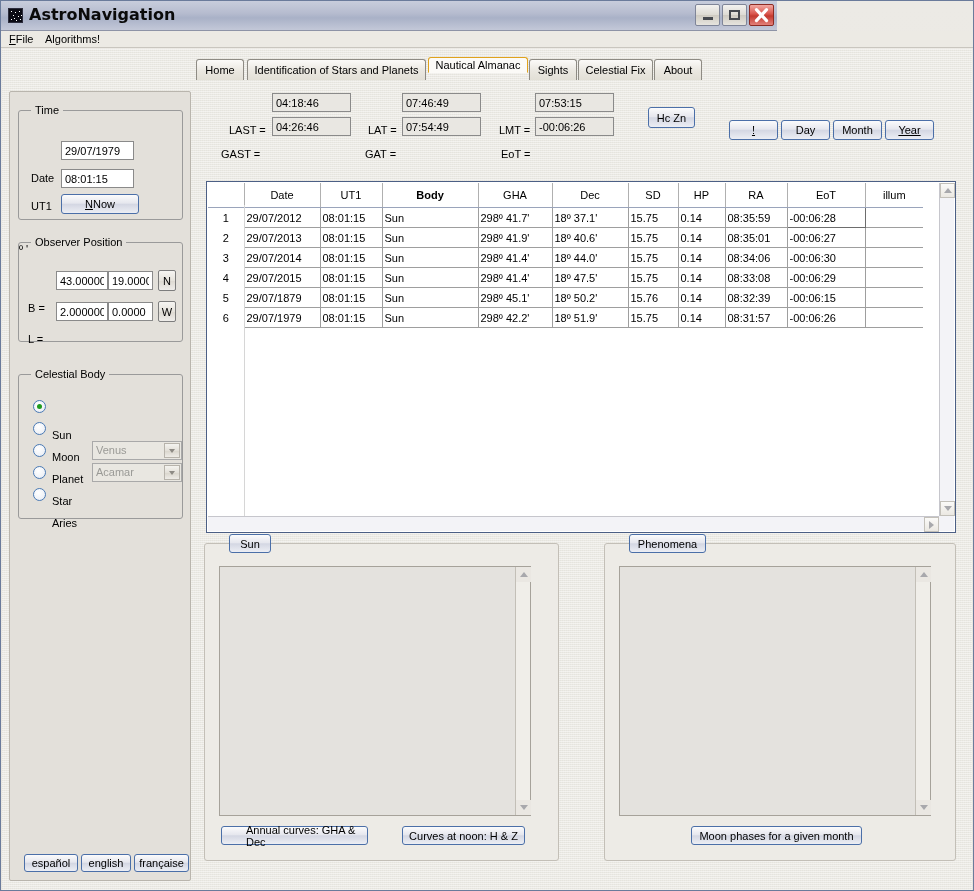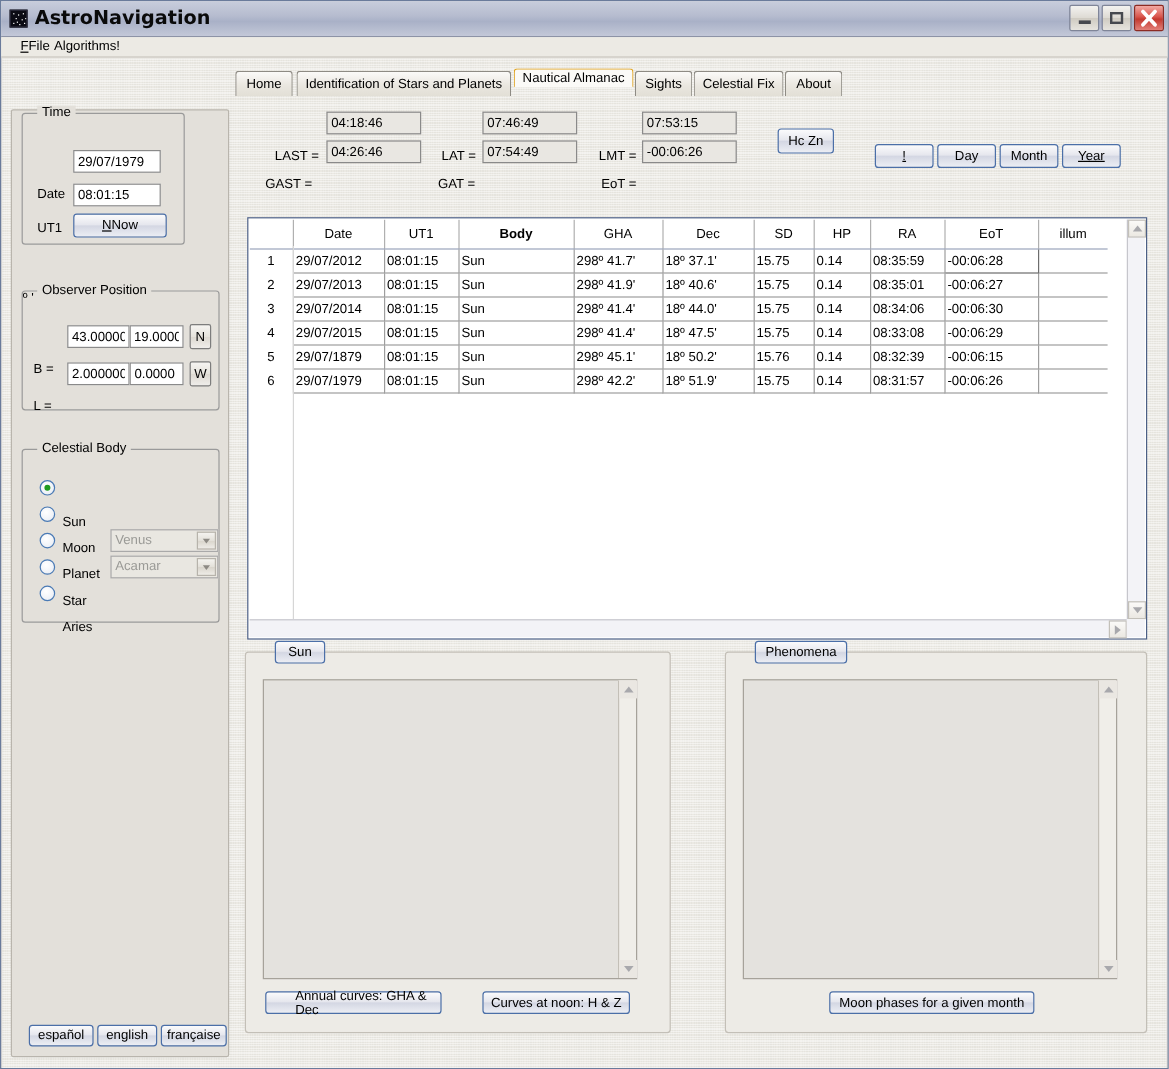--- a/index.html
+++ b/index.html
@@ -11,21 +11,21 @@
     -webkit-font-smoothing:none;
   }
   .win{
     position:relative;width:974px;height:891px;
     background:linear-gradient(180deg,#eceae5 0%,#e8e5df 100%);
     border:1px solid #6a7b9b;
     box-sizing:border-box;
   }
   
   .titlebar{
-    position:absolute;left:0;top:0;width:972px;height:30px;
+    position:absolute;left:0;top:0;width:776px;height:30px;
     background:linear-gradient(180deg,#c8cddc 0%,#b6bccf 42%,#a9b1c7 58%,#c3c8d8 100%);
     border-bottom:1px solid #8d93a6;
     box-sizing:border-box;
   }
   .title-ico{
     position:absolute;left:7px;top:7px;width:15px;height:15px;
     background:#0b0b14;border:1px solid #2c2c3c;box-sizing:border-box;
     overflow:hidden;
   }
   .title-ico i{position:absolute;background:#fff;width:1px;height:1px;display:block;}
@@ -226,34 +226,34 @@
       </div>
       <div class="wbtn close">
         <svg class="gl" viewBox="0 0 25 22">
           <path d="M7 5 L18 17 M18 5 L7 17" stroke="#ffffff" stroke-width="3.4" stroke-linecap="round" fill="none"></path>
         </svg>
       </div>
     </div>
   </div>
 
   <div class="menubar">
-    <div class="menu-item" style="left:16px;">
+    <div class="menu-item" style="left:8px;">
       <u>F</u><span style="margin-left:-7px;padding-left:7px;">File</span>
     </div>
     <div class="menu-item" style="left:44px;">
       <span style="border-bottom:0;">Algorithms!</span>
     </div>
   </div>
 
   <div class="client">
     <div class="noise"></div>
 
     <div class="sidebar">
 
-      <div class="gbox" style="left:8px;top:2px;width:136px;height:110px;">
+      <div class="gbox" style="left:8px;top:18px;width:165px;height:110px;">
         <span class="cap">Time</span>
         <label class="fl" style="left:12px;top:33px;">Date</label>
         <input class="tbox" style="left: 42px; top: 30px; width: 73px;" value="29/07/1979">
         <label class="fl" style="left:12px;top:61px;">UT1</label>
         <input class="tbox" style="left: 42px; top: 58px; width: 73px;" value="08:01:15">
         <div class="btn" style="position:absolute;left:42px;top:83px;width:78px;height:20px;">
           <span><u>N</u></span>
             <span style="margin-left:-8px;padding-left:8px;">Now</span>
         </div>
       </div>

